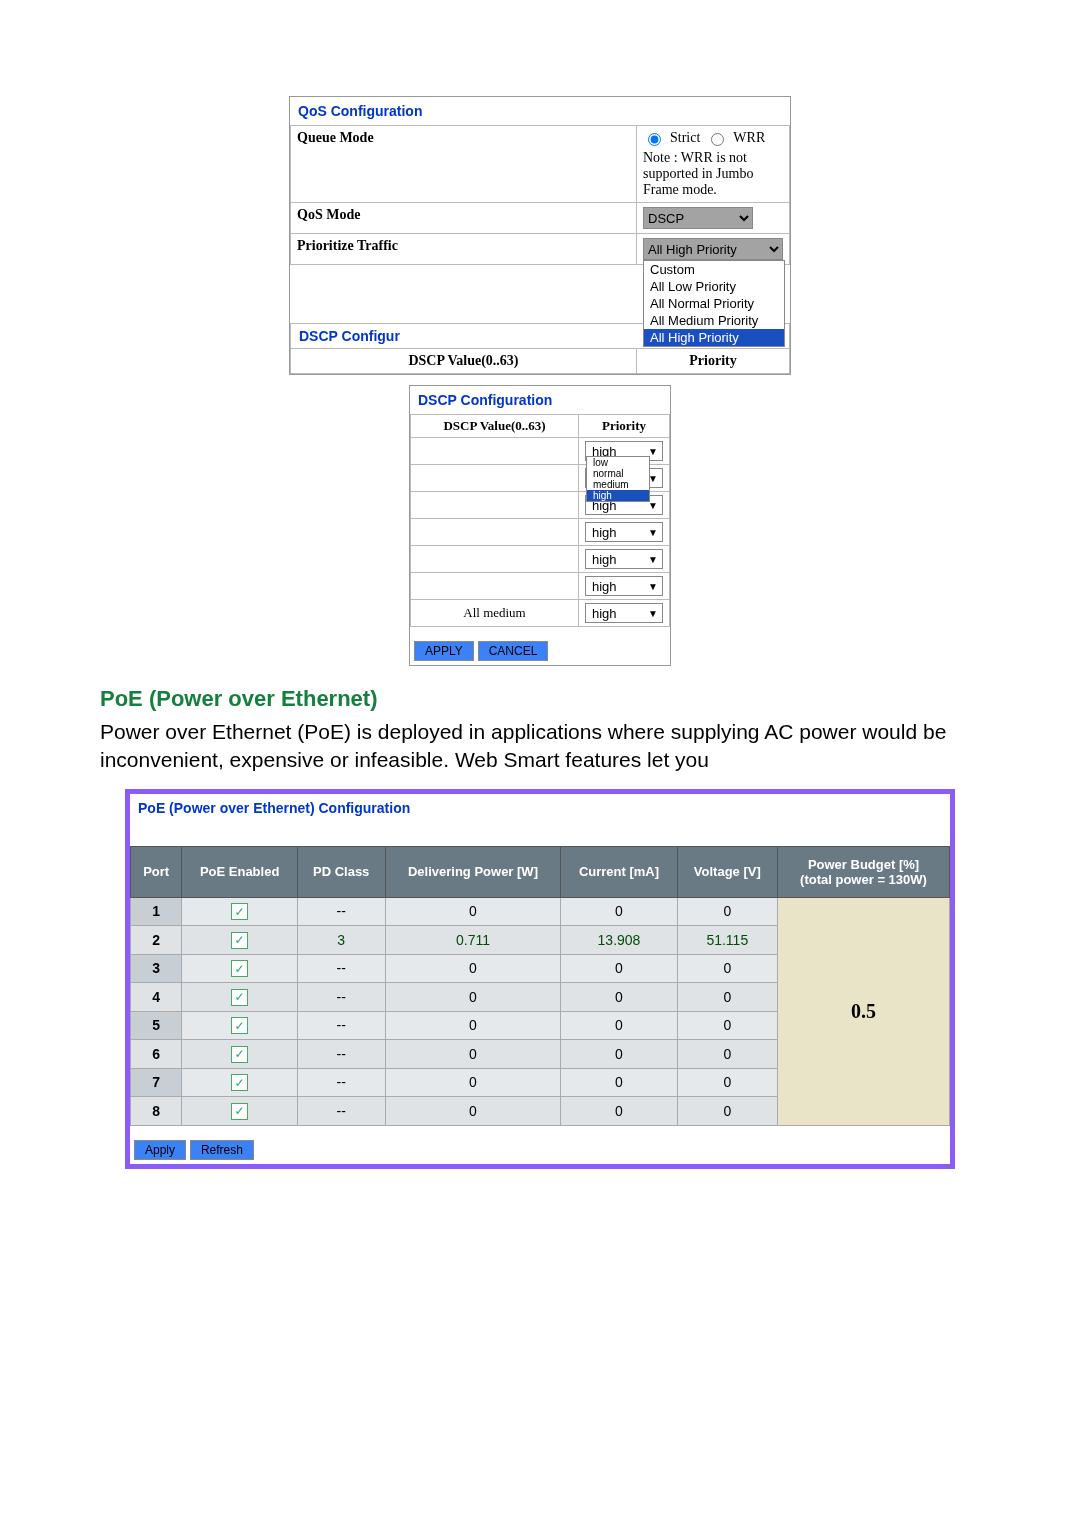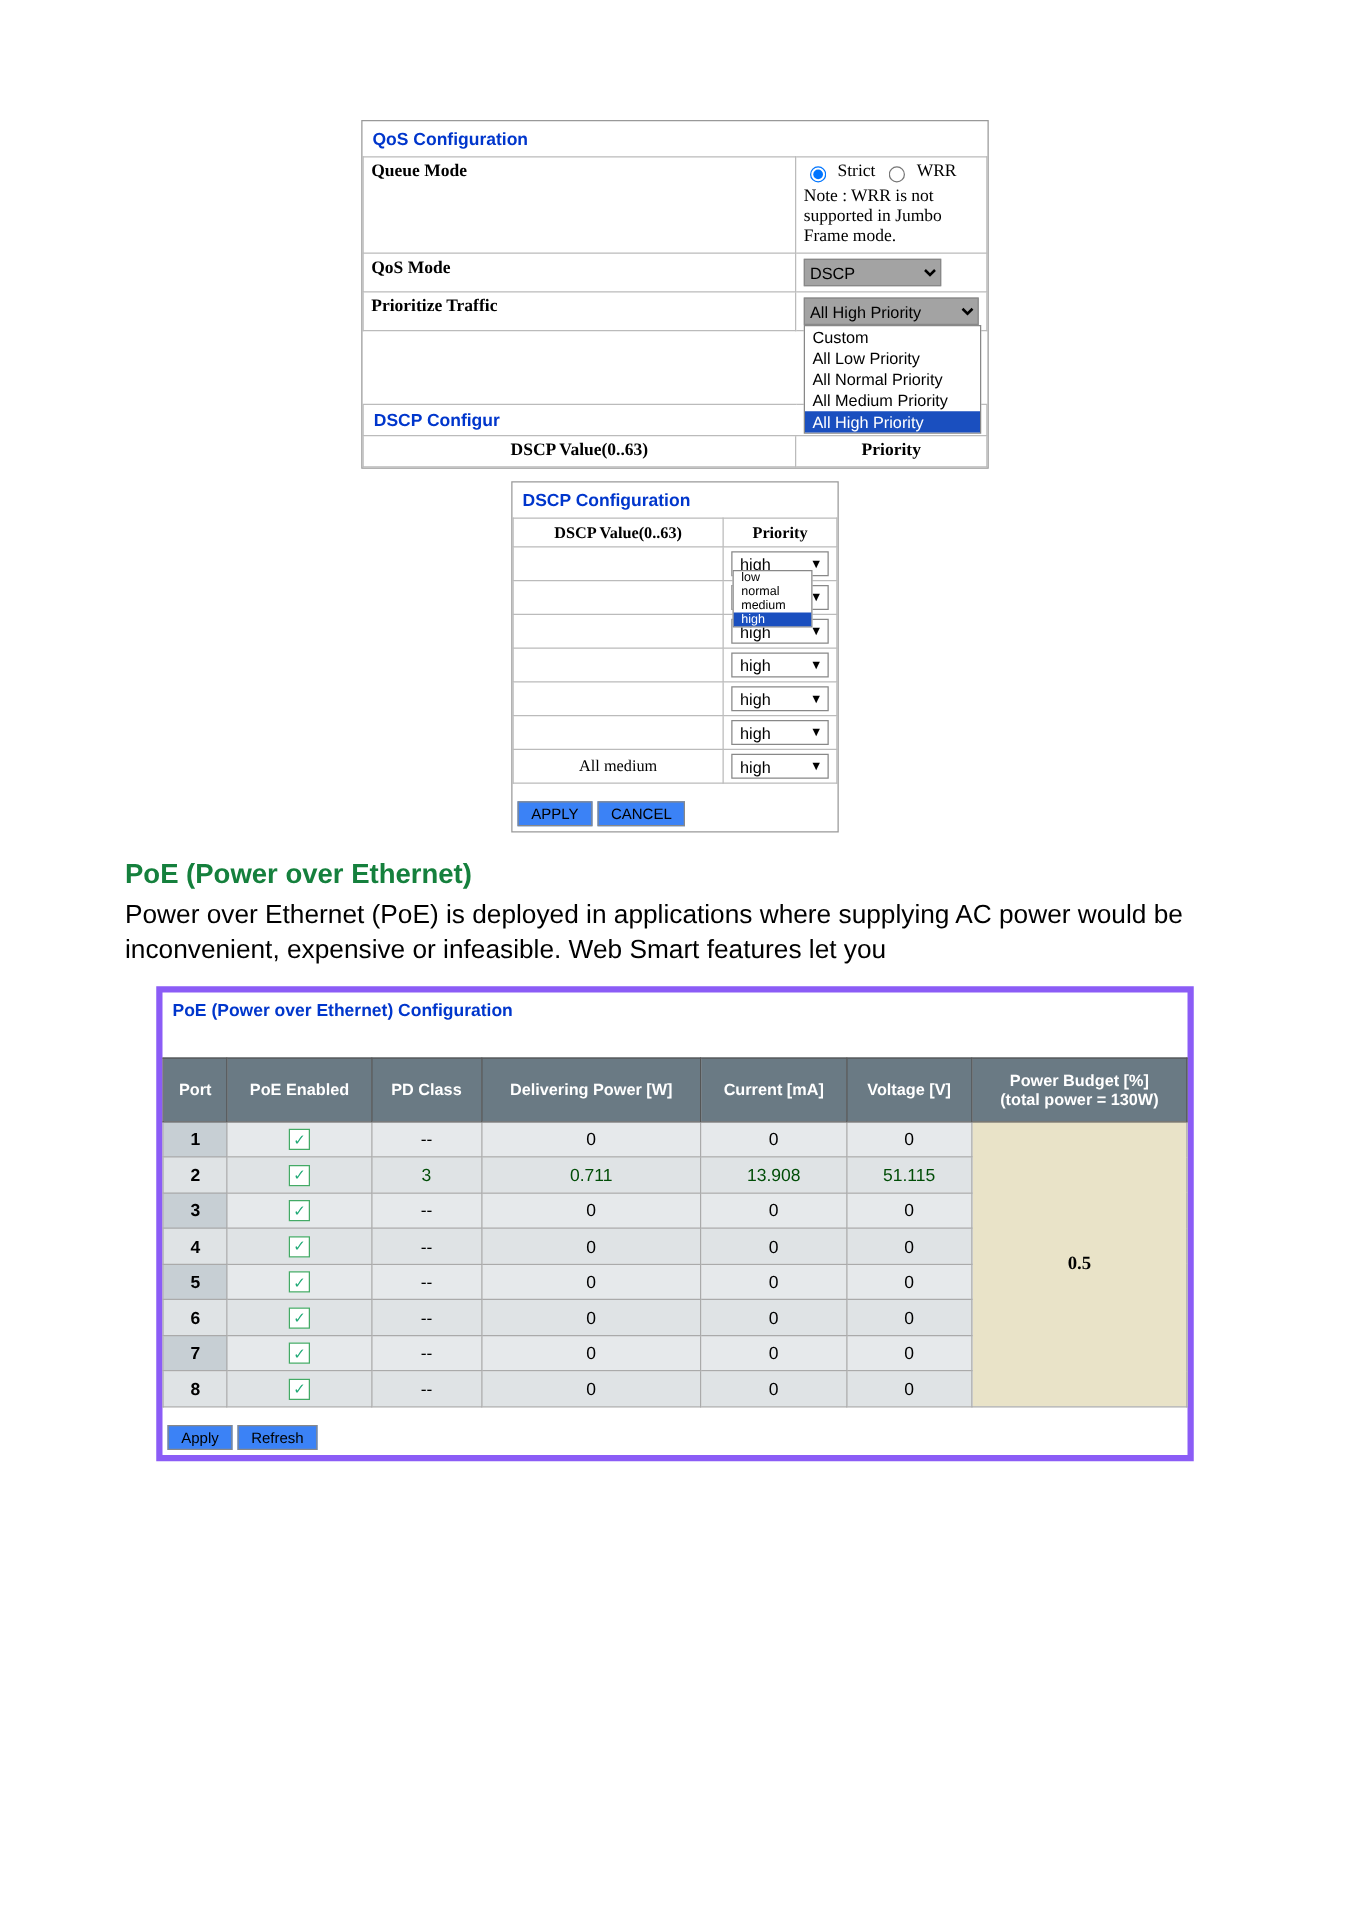--- a/index.html
+++ b/index.html
@@ -177,21 +177,21 @@
     font-weight: bold;
   }
   .poe-table td.green {
     background: #33d63e;
     color: #004d07;
   }
   .poe-table td.budget {
     background: #e9e3c8;
     font-weight: bold;
     font-family: "Times New Roman", serif;
-    font-size: 15px;
+    font-size: 20px;
     vertical-align: middle;
   }
   .cb {
     width: 15px; height: 15px;
     display: inline-flex;
     align-items: center; justify-content: center;
     border: 1px solid #4a6; background: #fff;
     color: #2a7; font-size: 12px; line-height: 1;
   }
   .footer {

